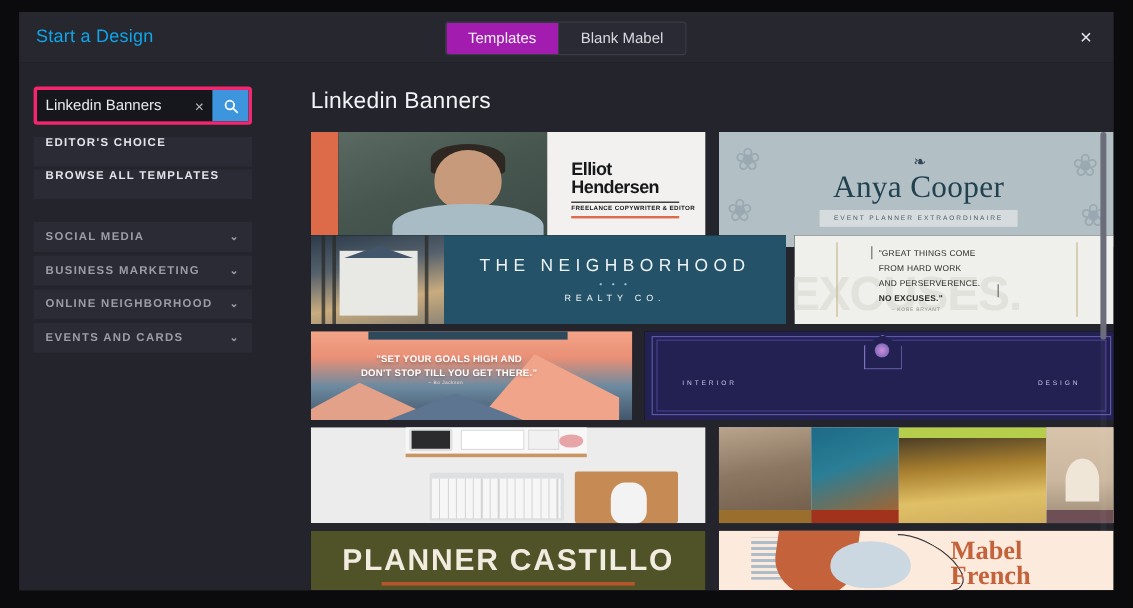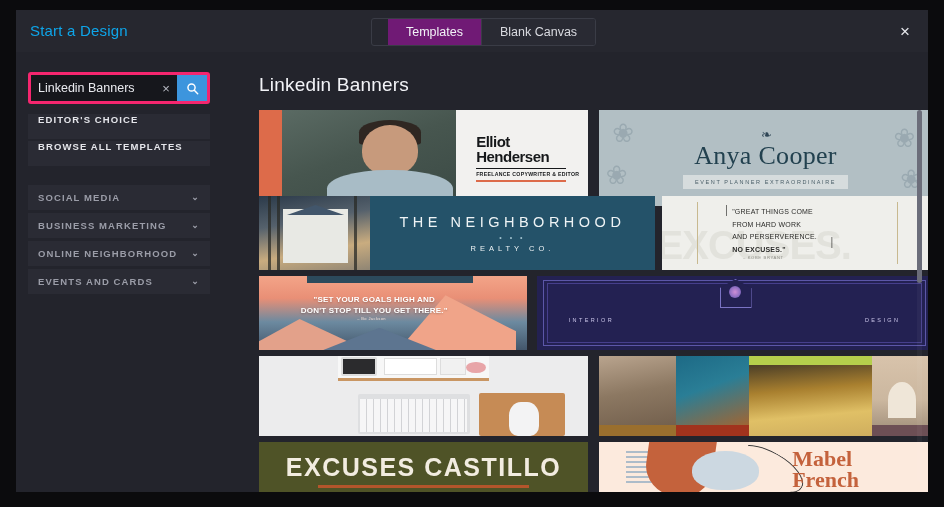--- a/index.html
+++ b/index.html
@@ -28,21 +28,21 @@
   }
   .seg{
     position:absolute;left:355px;top:8px;
     display:flex;border:1px solid #3a3c46;border-radius:3px;overflow:hidden;
   }
   .seg .tab{
     padding:6px 18px;font-size:12.5px;color:#d9dae0;background:#2c2e37;
     cursor:default;border:0;white-space:nowrap;
   }
   .seg .tab+.tab{border-left:1px solid #3a3c46;background:#292a33;}
-  .seg .tab.active{background:#701a75;color:#f2f3f7;margin-left:16px;}
+  .seg .tab.active{background:#a21caf;color:#f2f3f7;}
   .closebtn{
     position:absolute;right:10px;top:9px;width:26px;height:24px;
     display:flex;align-items:center;justify-content:center;
     color:#e6e7ec;font-size:17px;line-height:1;cursor:pointer;
   }
 
   
   .sidebar{
     position:absolute;left:0;top:42px;width:224px;height:440px;
     background:#23242c;border-right:1px solid #1a1b21;
@@ -230,21 +230,21 @@
 </head>
 <body>
 
 <div class="app">
   <div class="modal">
 
     <div class="titlebar">
       <div class="title">Start a Design</div>
       <div class="seg">
         <button class="tab active">Templates</button>
-        <button class="tab">Blank Canvas</button>
+        <button class="tab">Blank Mabel</button>
       </div>
       <div class="closebtn">×</div>
     </div>
 
     <div class="sidebar">
       <div class="searchwrap">
         <div class="searchinner">
           <input class="searchinput" type="text" value="Linkedin Banners" style="">
           <div class="clearbtn">×</div>
           <div class="gobtn">
@@ -429,21 +429,21 @@
                 </div>
               </div>
             </div>
           </div>
         </div>
 
         <div class="row" style="top:332px;height:50px;overflow:hidden;">
           <div class="card" style="left:0;width:329px;">
             <div class="t">
               <div class="jc">
-                <div class="jc-t">EXCUSES CASTILLO</div>
+                <div class="jc-t">PLANNER CASTILLO</div>
                 <div class="jc-u"></div>
               </div>
             </div>
           </div>
 
           <div class="card" style="left:340px;width:333px;">
             <div class="t">
               <div class="mb">
                 <div class="mb-hatch"></div>
                 <div class="mb-arc"></div>

